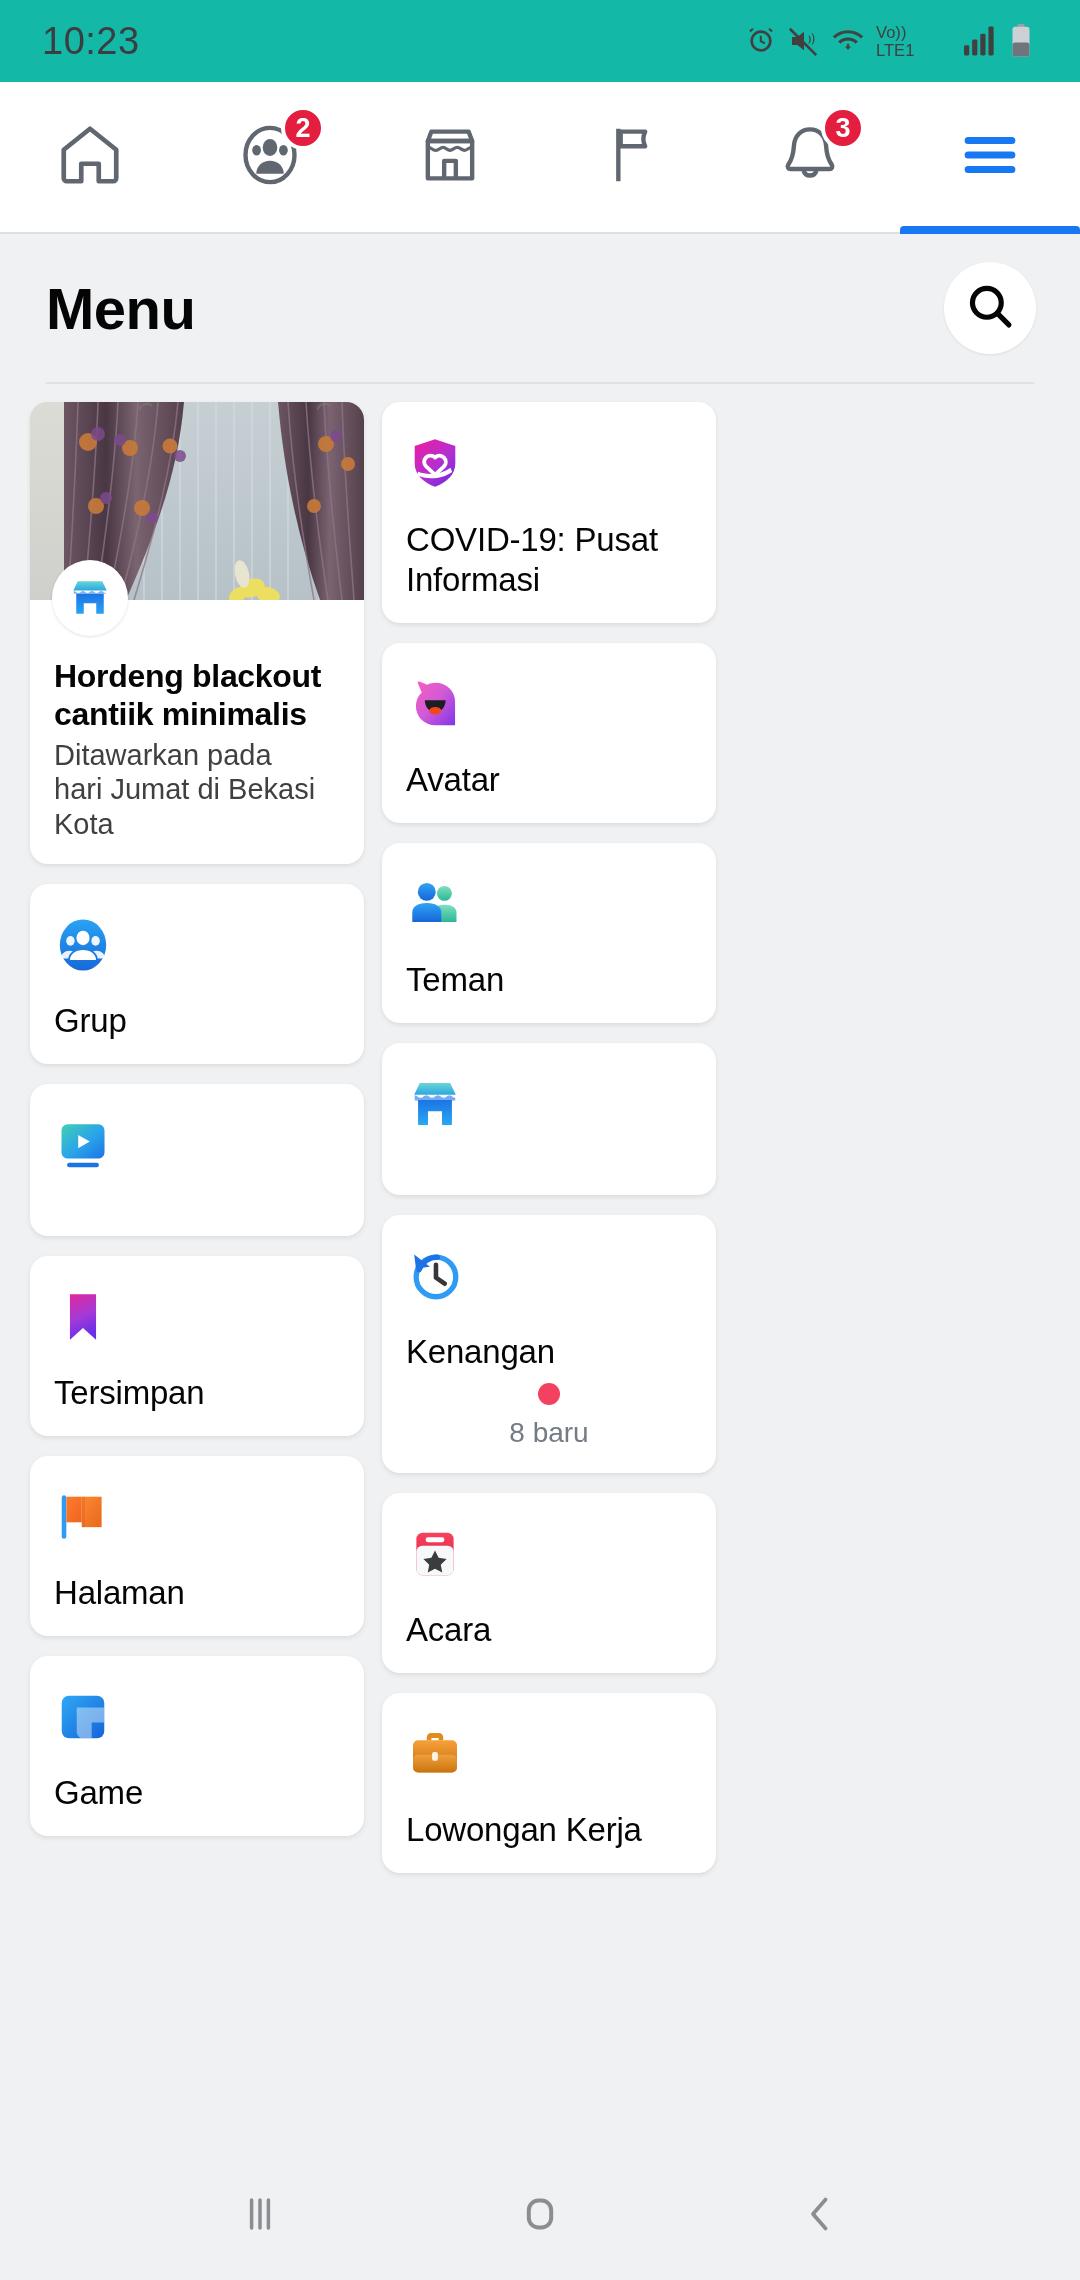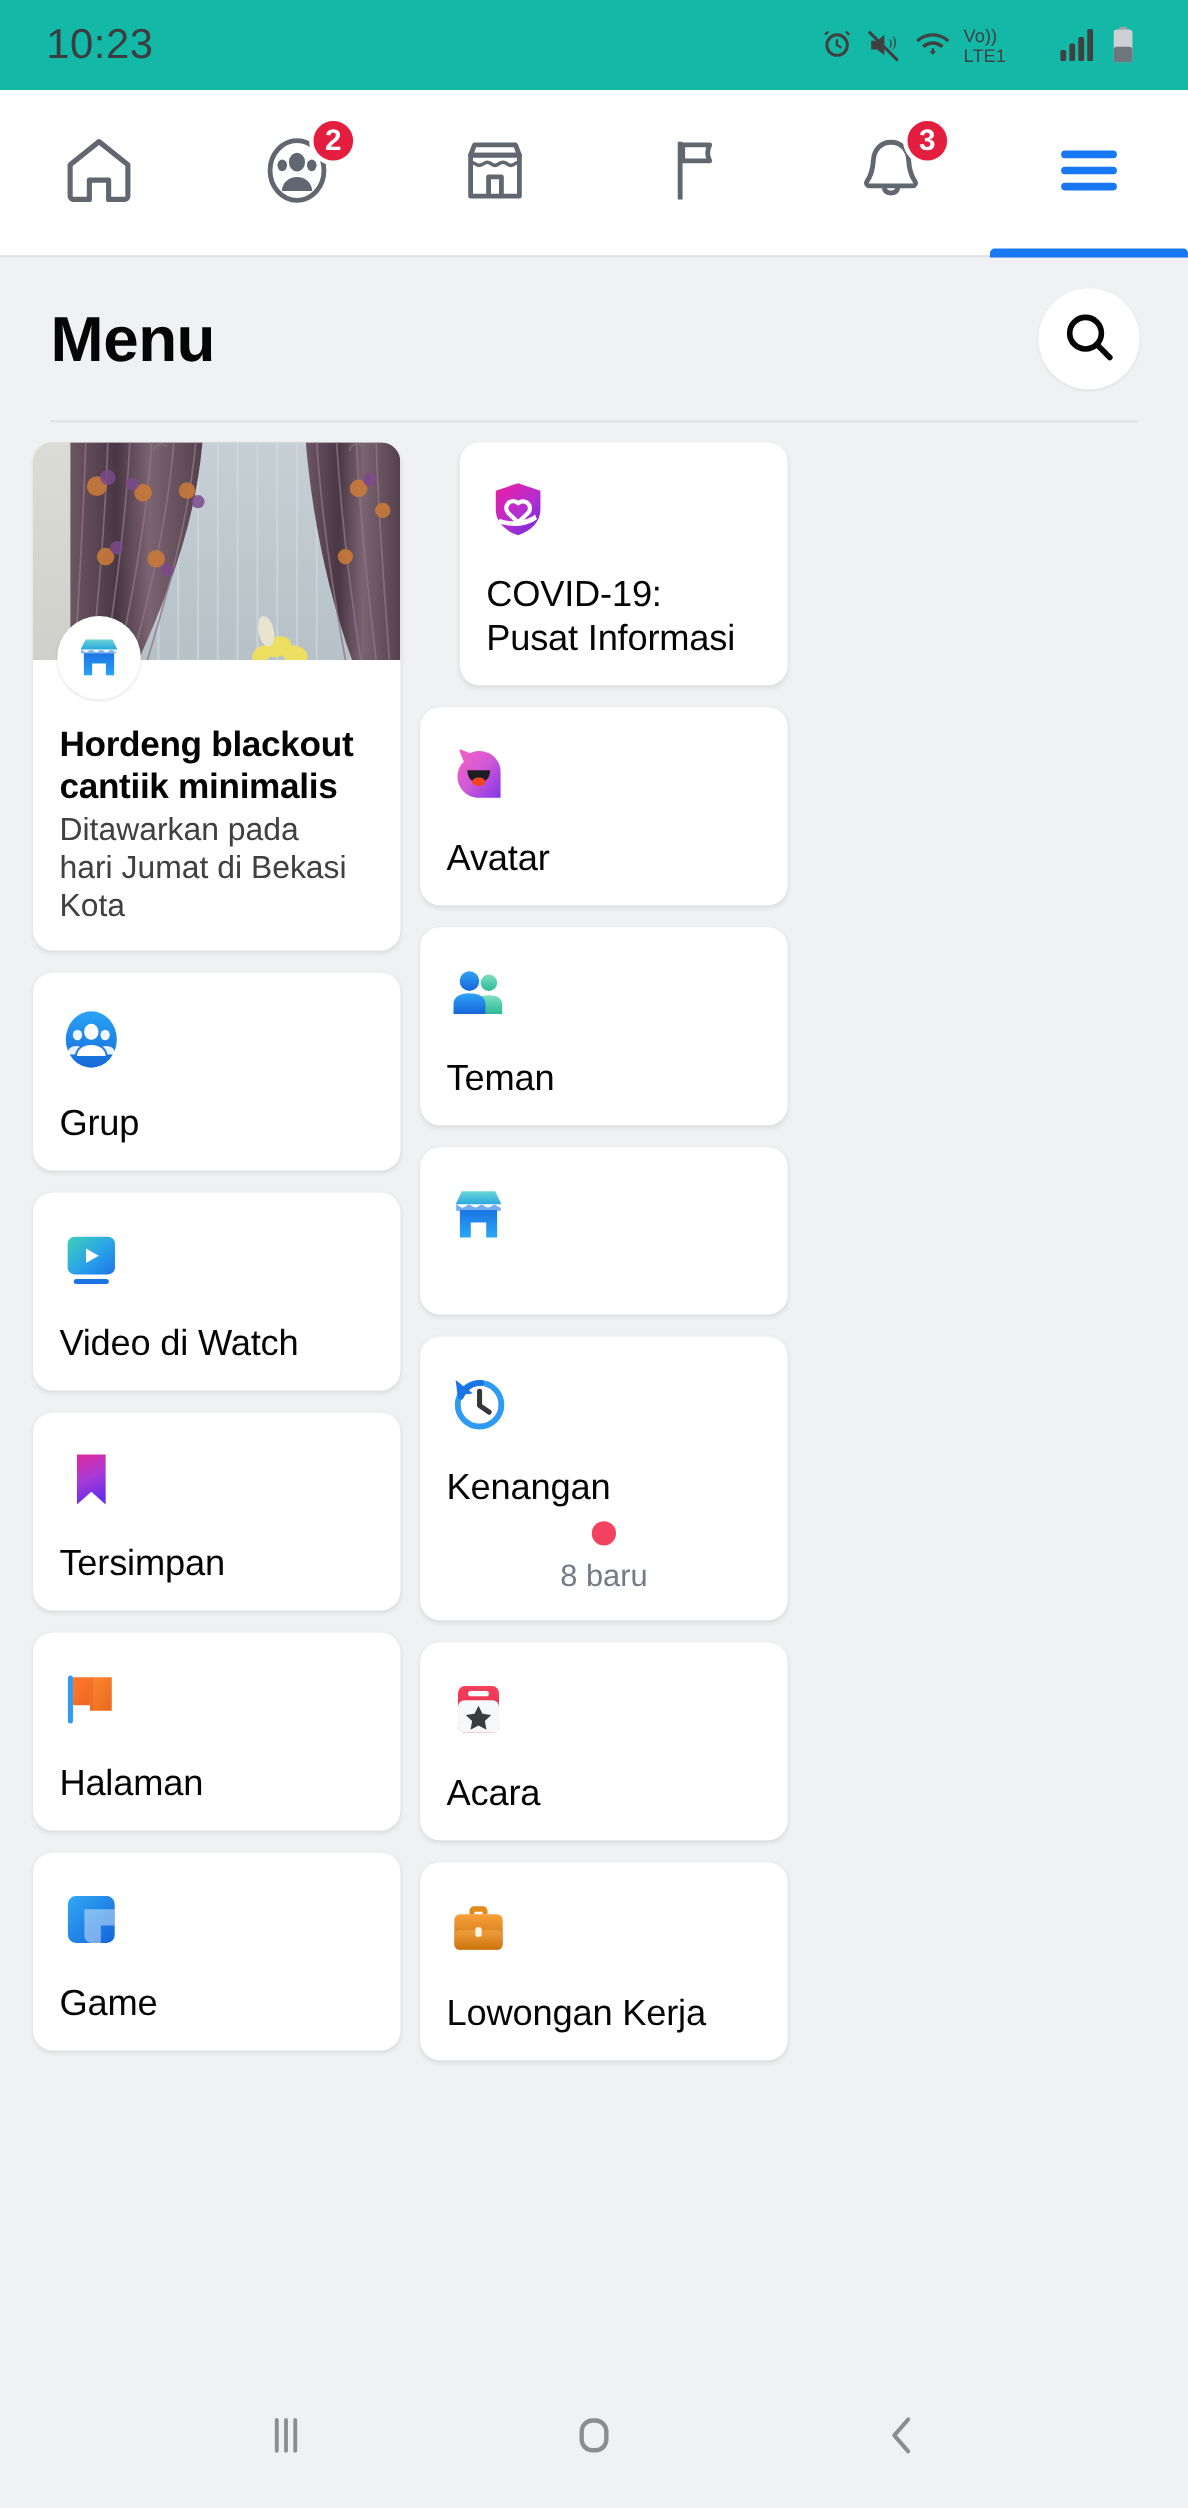--- a/index.html
+++ b/index.html
@@ -181,21 +181,21 @@
     flex-direction: column;
   }
   .meta-dot {
     width: 22px; height: 22px;
     border-radius: 50%;
     background: #f3425f;
   }
   .meta-text { font-size: 28px; color: #737b86; }
 
   .h-grup      { min-height: 158px; }
-  .h-covid     { min-height: 196px; margin-left: 36px; }
+  .h-covid     { min-height: 196px; }
   .h-kenangan  { min-height: 188px; }
 
   
   .navbar {
     position: absolute;
     left: 0; right: 0; bottom: 0;
     height: 128px;
     background: #eff1f3;
     display: flex;
     align-items: center;
@@ -447,21 +447,20 @@
               <stop offset="0" stop-color="#3fd0b5"></stop>
                 <stop offset="0.55" stop-color="#2aa3ea"></stop>
                 <stop offset="1" stop-color="#1b74e4"></stop>
             </linearGradient>
           </defs>
           <rect x="3.1" y="3.4" width="17.8" height="14.2" rx="2.6" fill="url(#wchG)"></rect>
           <path d="M10 7.9v5.4l4.8-2.7z" fill="#fff"></path>
           <rect x="5.4" y="19.3" width="13.2" height="1.9" rx="0.95" fill="#1b74e4"></rect>
         </svg>
       </div>
-      <div class="tile-label">Video di Watch</div>
     </div>
 
     <div class="card tile">
       <div class="tile-ico">
         <svg width="58" height="58" viewBox="0 0 24 24">
           <defs>
             <linearGradient id="bmG" x1="0" y1="0" x2="0.25" y2="1">
               <stop offset="0" stop-color="#e0289a"></stop>
                 <stop offset="0.55" stop-color="#a63ad6"></stop>
                 <stop offset="1" stop-color="#6b2de8"></stop>

